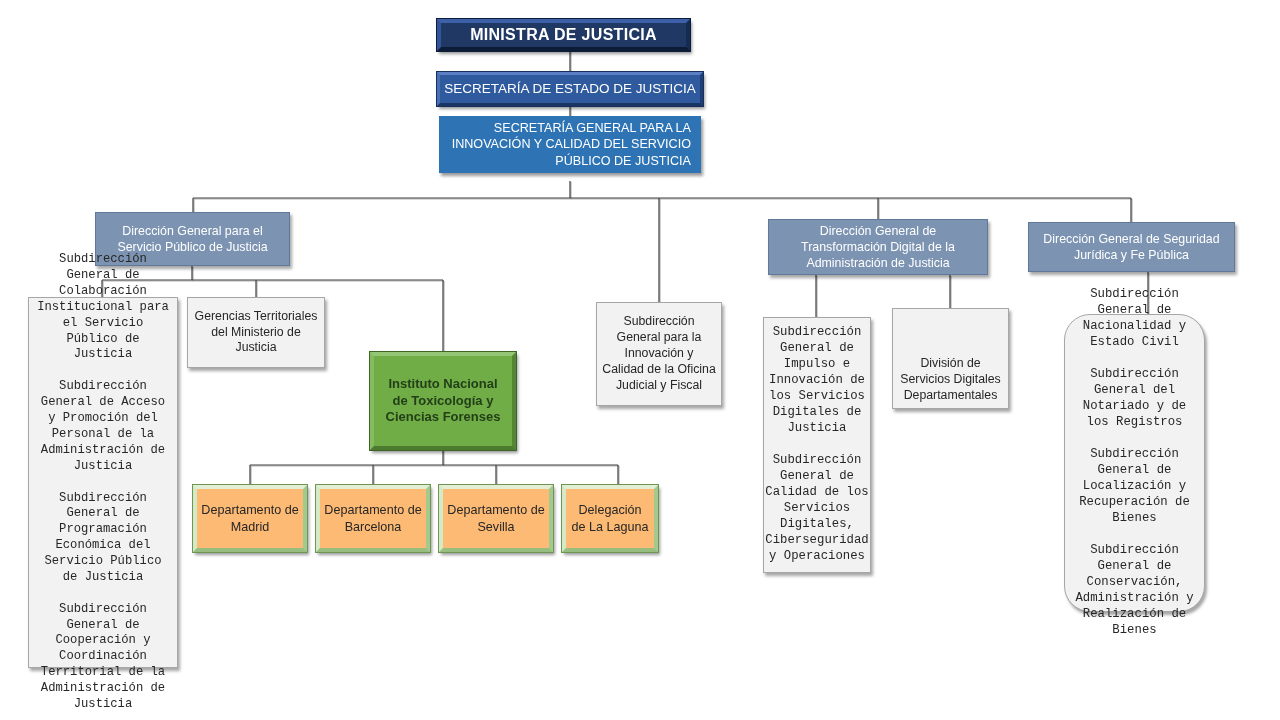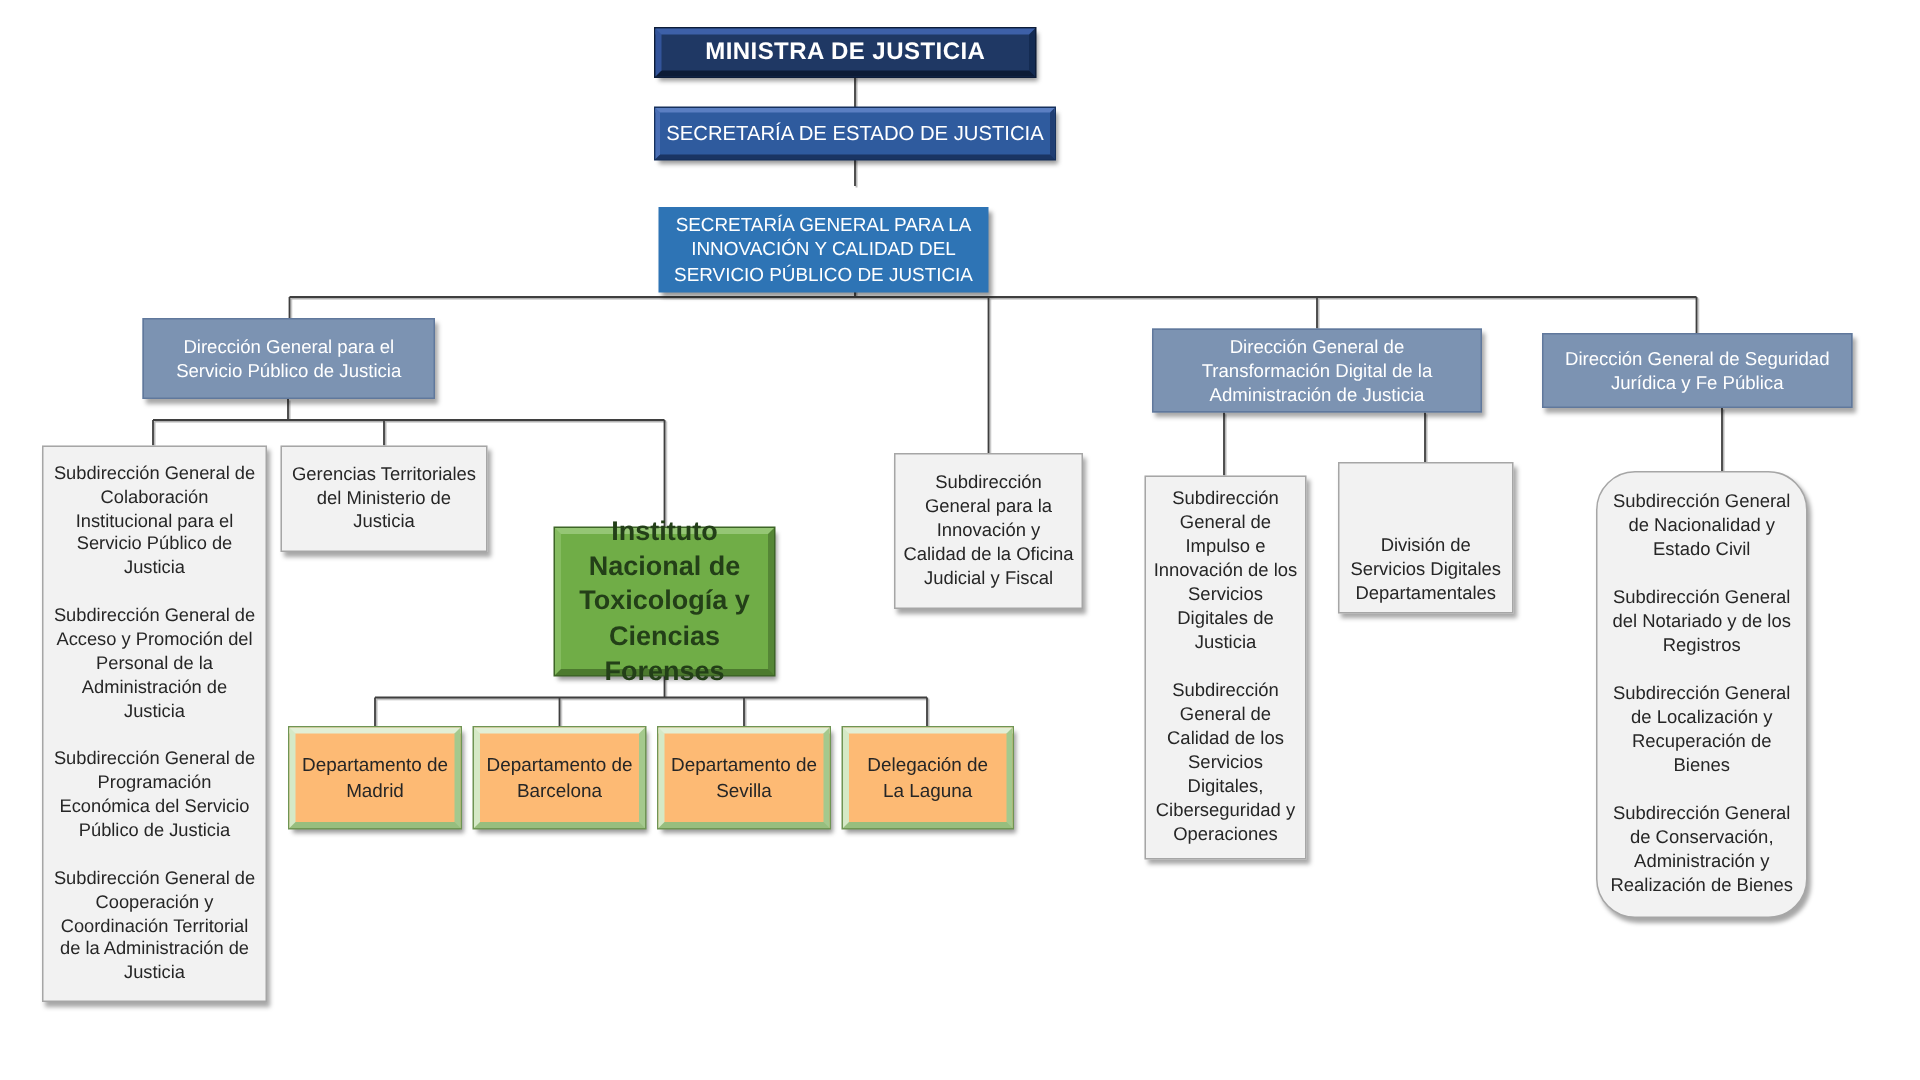--- a/index.html
+++ b/index.html
@@ -45,34 +45,34 @@
     box-shadow:2px 3px 3px rgba(0,0,0,0.35);
     padding:4px 8px;
   }
   .gray{
     background:#F2F2F2;color:#262626;font-size:12.3px;
     border:1px solid #A6A6A6;
     box-shadow:2px 3px 3px rgba(0,0,0,0.35);
     padding:4px 5px;
   }
   .green{
-    background:#70AD47;color:#233F18;font-weight:bold;font-size:18px;
+    background:#70AD47;color:#233F18;font-weight:bold;font-size:13px;
     border-top:4px solid #95C675;border-left:4px solid #85BC60;
     border-bottom:4px solid #4C7A2E;border-right:4px solid #558636;
     box-shadow:0 0 0 1px #3D6526, 2px 3px 3px rgba(0,0,0,0.40);
     padding:2px 6px;
   }
   .lightgreen{
     background:#fdba74;color:#262626;font-size:12.6px;
     border-top:4px solid #E2EFD5;border-left:4px solid #D5E9C6;
     border-bottom:4px solid #97BE7E;border-right:4px solid #A4C98D;
     box-shadow:0 0 0 1px #6F9554, 2px 3px 3px rgba(0,0,0,0.40);
     padding:2px 4px;
   }
-  .tall{justify-content:center;}
+  .tall{justify-content:center;font-family:Liberation Mono, monospace;}
   .para{margin:8px 0;}
   .para:first-child{margin-top:0;}
   .para:last-child{margin-bottom:0;}
 </style>
 </head>
 <body>
 
 <div id="canvas">
 
   <svg id="connectors" viewBox="0 0 1280 720" xmlns="http://www.w3.org/2000/svg">
@@ -109,21 +109,21 @@
   </svg>
 
   <div class="box navy" style="left:437px;top:19px;width:253px;height:32px;">
     <div>MINISTRA DE JUSTICIA</div>
   </div>
 
   <div class="box royal" style="left:437px;top:72px;width:266px;height:34px;">
     <div>SECRETARÍA DE ESTADO DE JUSTICIA</div>
   </div>
 
-  <div class="box flatblue" style="left:439px;top:138px;width:220px;height:57px;">
+  <div class="box flatblue" style="left:439px;top:116px;width:262px;height:57px;text-align:right;">
     <div>SECRETARÍA GENERAL PARA LA INNOVACIÓN Y CALIDAD DEL SERVICIO PÚBLICO DE JUSTICIA</div>
   </div>
 
   <div class="box bluegray" style="left:95px;top:212px;width:195px;height:54px;">
     <div>Dirección General para el Servicio Público de Justicia</div>
   </div>
 
   <div class="box bluegray" style="left:768px;top:219px;width:220px;height:56px;">
     <div>Dirección General de Transformación Digital de la Administración de Justicia</div>
   </div>
@@ -156,21 +156,21 @@
   </div>
 
   <div class="box lightgreen" style="left:316px;top:485px;width:114px;height:67px;">
     <div>Departamento de Barcelona</div>
   </div>
 
   <div class="box lightgreen" style="left:439px;top:485px;width:114px;height:67px;">
     <div>Departamento de Sevilla</div>
   </div>
 
-  <div class="box lightgreen" style="left:562px;top:485px;width:113px;height:67px;">
+  <div class="box lightgreen" style="left:562px;top:485px;width:96px;height:67px;">
     <div>Delegación de La Laguna</div>
   </div>
 
   <div class="box gray tall" style="left:763px;top:317px;width:108px;height:256px;">
     <div class="para">Subdirección General de Impulso e Innovación de los Servicios Digitales de Justicia</div>
     <div class="para">Subdirección General de Calidad de los Servicios Digitales, Ciberseguridad y Operaciones</div>
   </div>
 
   <div class="box gray" style="left:892px;top:308px;width:117px;height:101px;justify-content:flex-end;">
     <div>División de Servicios Digitales Departamentales</div>

